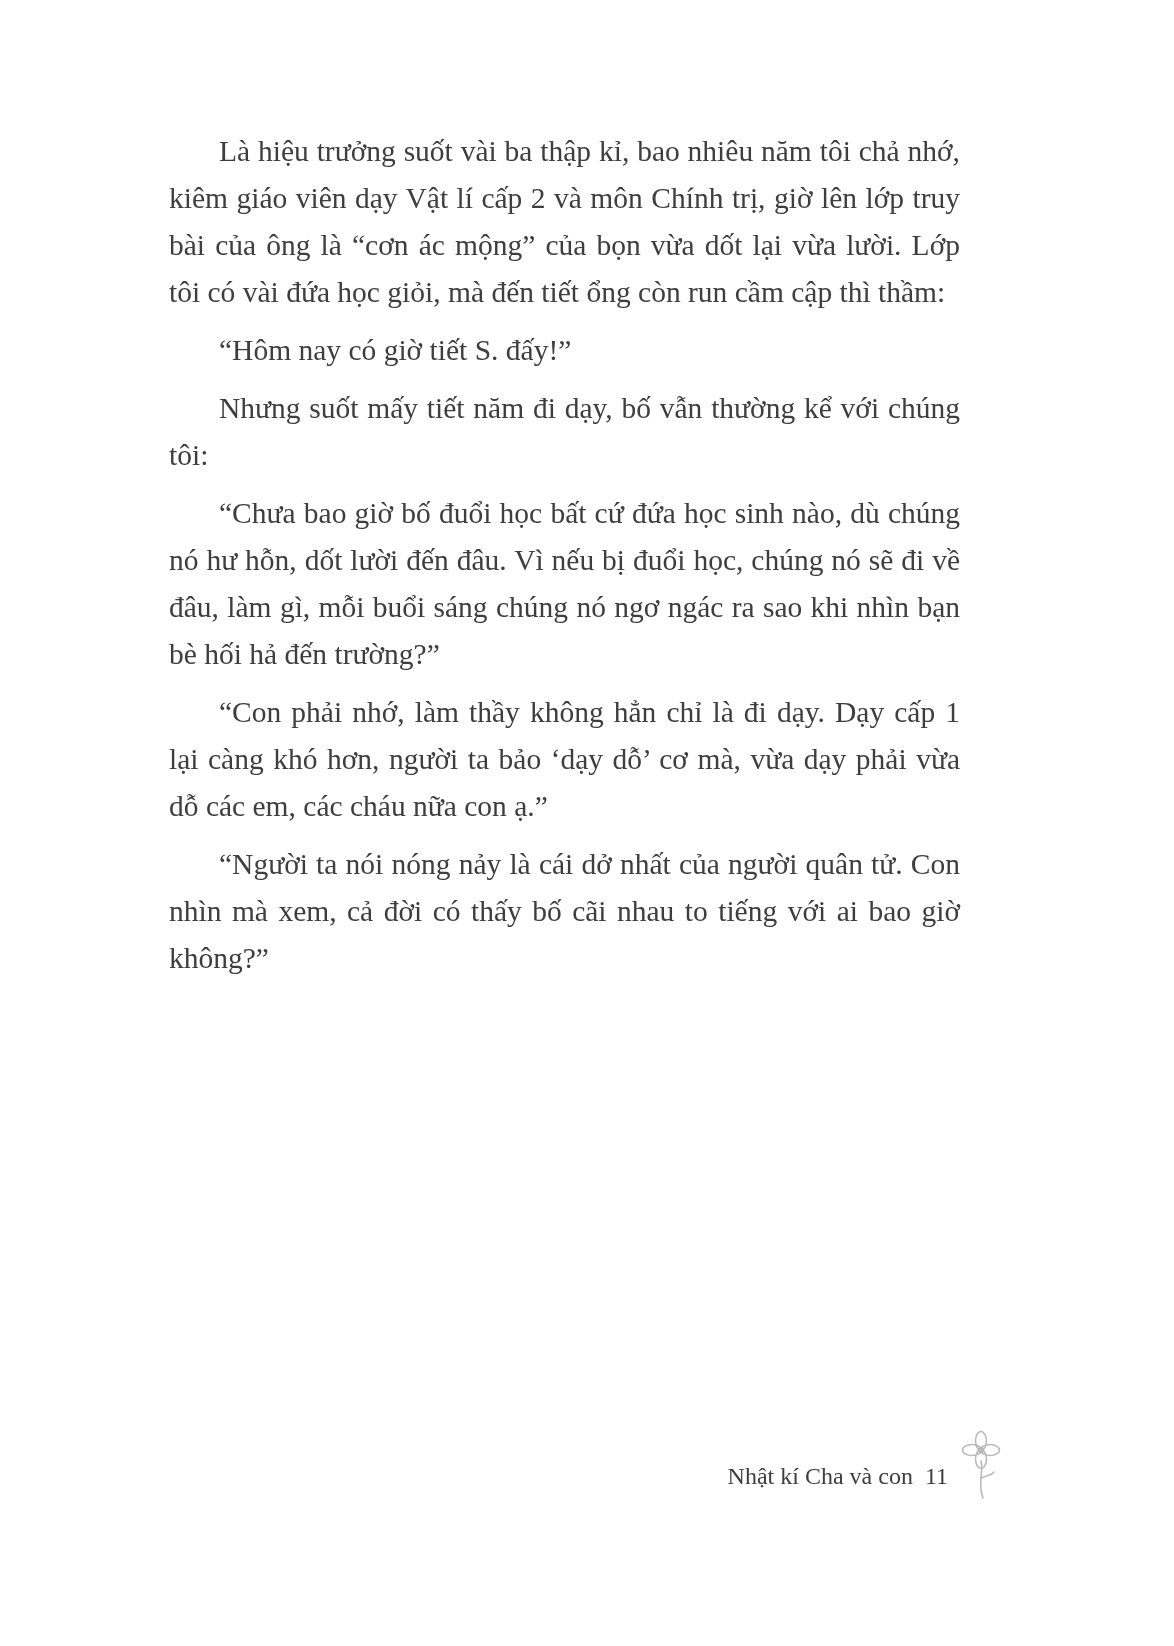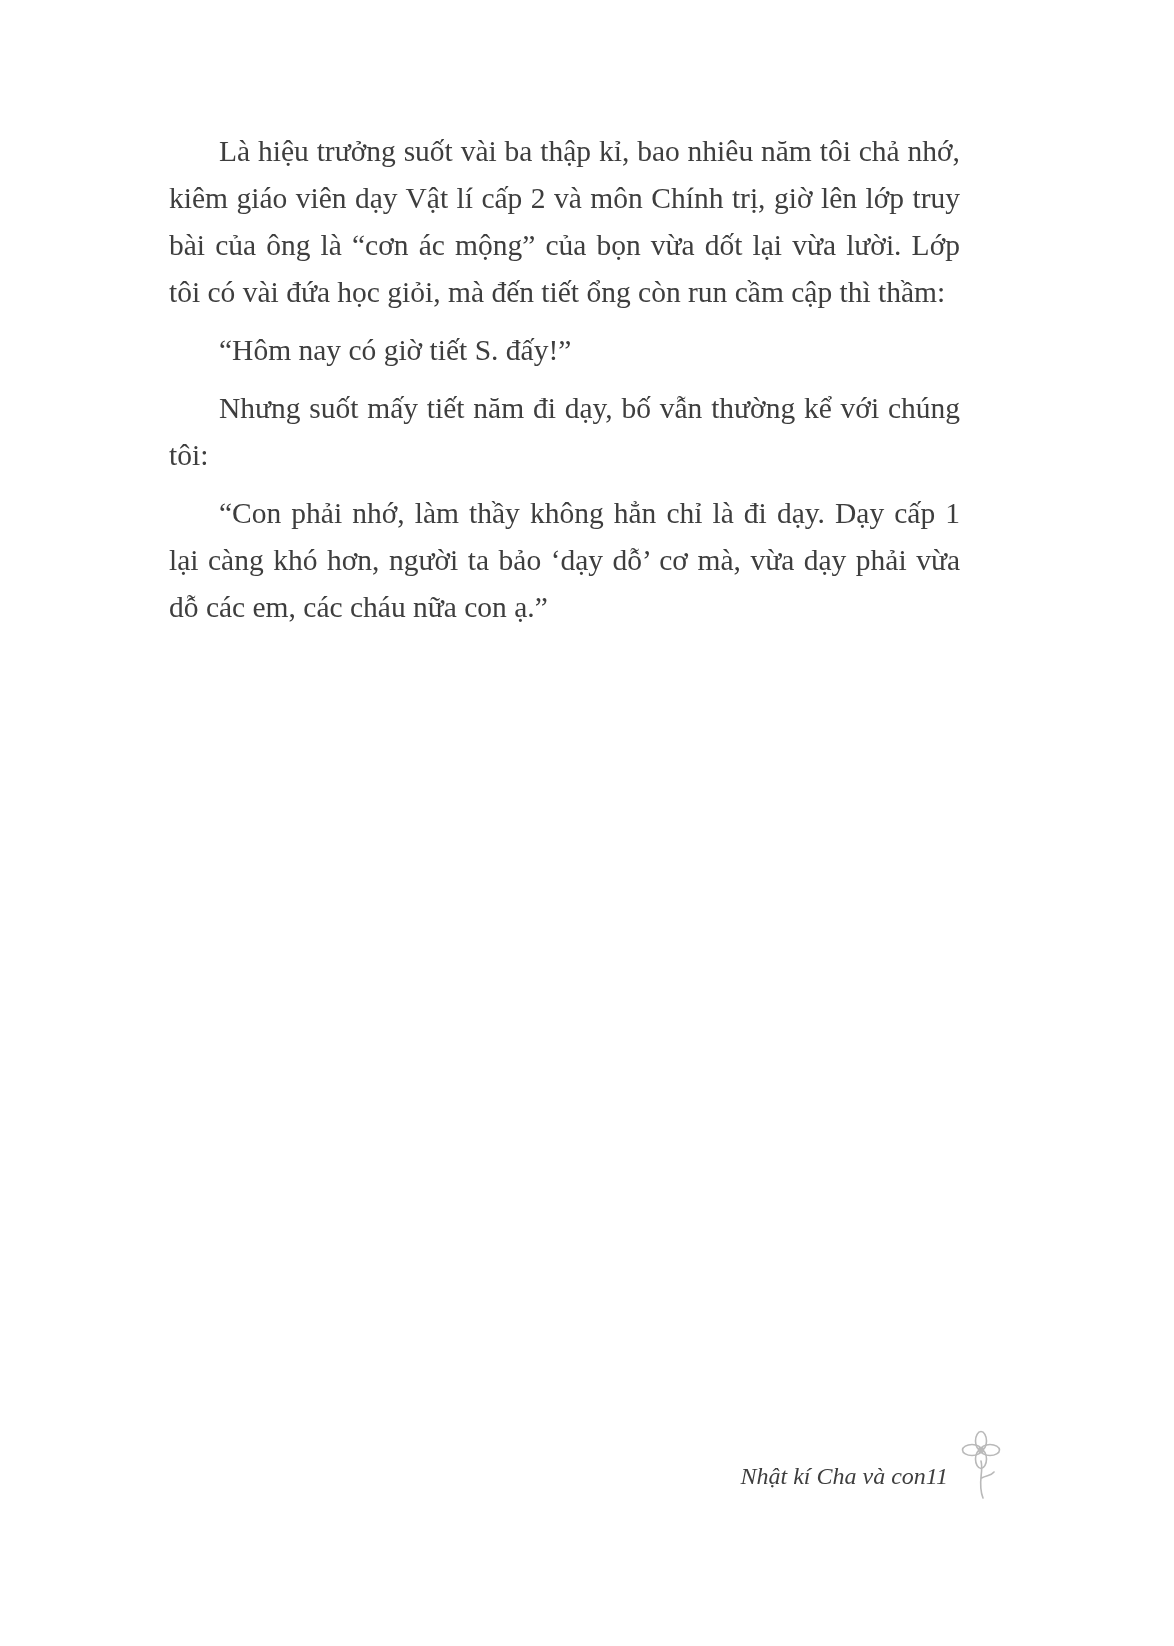--- a/index.html
+++ b/index.html
@@ -36,39 +36,41 @@
     display: flex;
     align-items: center;
     gap: 12px;
   }
   .footer-text {
     font-size: 24px;
     line-height: 1;
     color: #3e3e3e;
     display: flex;
     align-items: baseline;
+    gap: 12px;
     padding-top: 22px;
-    font-style: italic;
   }
   .flower {
     width: 42px;
     height: 74px;
     flex: 0 0 auto;
   }
 </style>
 </head>
 <body>
 
 <div class="page">
 
   <div class="content">
     <p>Là hiệu trưởng suốt vài ba thập kỉ, bao nhiêu năm tôi chả nhớ, kiêm giáo viên dạy Vật lí cấp 2 và môn Chính trị, giờ lên lớp truy bài của ông là “cơn ác mộng” của bọn vừa dốt lại vừa lười. Lớp tôi có vài đứa học giỏi, mà đến tiết ổng còn run cầm cập thì thầm:</p>
     <p>“Hôm nay có giờ tiết S. đấy!”</p>
     <p>Nhưng suốt mấy tiết năm đi dạy, bố vẫn thường kể với chúng tôi:</p>
+    <p>“Chưa bao giờ bố đuổi học bất cứ đứa học sinh nào, dù chúng nó hư hỗn, dốt lười đến đâu. Vì nếu bị đuổi học, chúng nó sẽ đi về đâu, làm gì, mỗi buổi sáng chúng nó ngơ ngác ra sao khi nhìn bạn bè hối hả đến trường?”</p>
     <p>“Con phải nhớ, làm thầy không hẳn chỉ là đi dạy. Dạy cấp 1 lại càng khó hơn, người ta bảo ‘dạy dỗ’ cơ mà, vừa dạy phải vừa dỗ các em, các cháu nữa con ạ.”</p>
+    <p>“Người ta nói nóng nảy là cái dở nhất của người quân tử. Con nhìn mà xem, cả đời có thấy bố cãi nhau to tiếng với ai bao giờ không?”</p>
   </div>
 
   <div class="footer">
     <div class="footer-text">
       <span>Nhật kí Cha và con</span>
       <span>11</span>
     </div>
     <span class="flower">
       <svg width="42" height="74" viewBox="0 0 42 74" xmlns="http://www.w3.org/2000/svg">
         <g fill="none" stroke="#b9b9b9" stroke-width="1.6" stroke-linecap="round">

